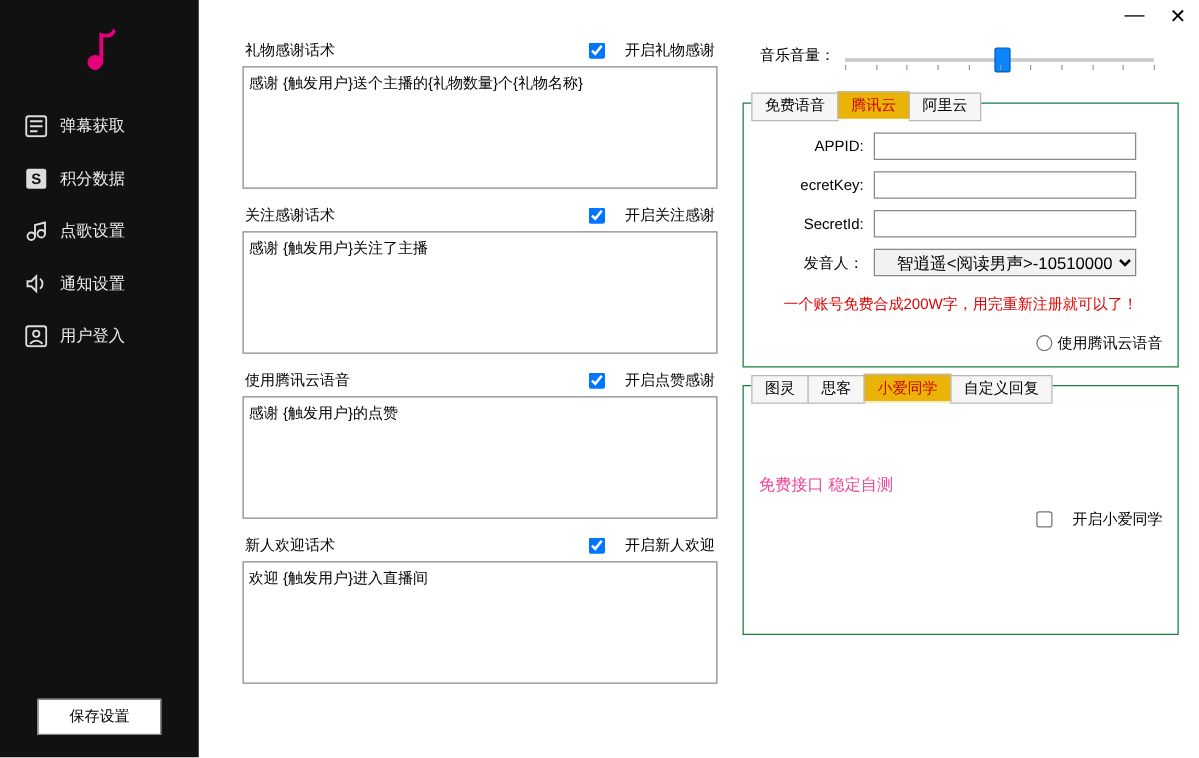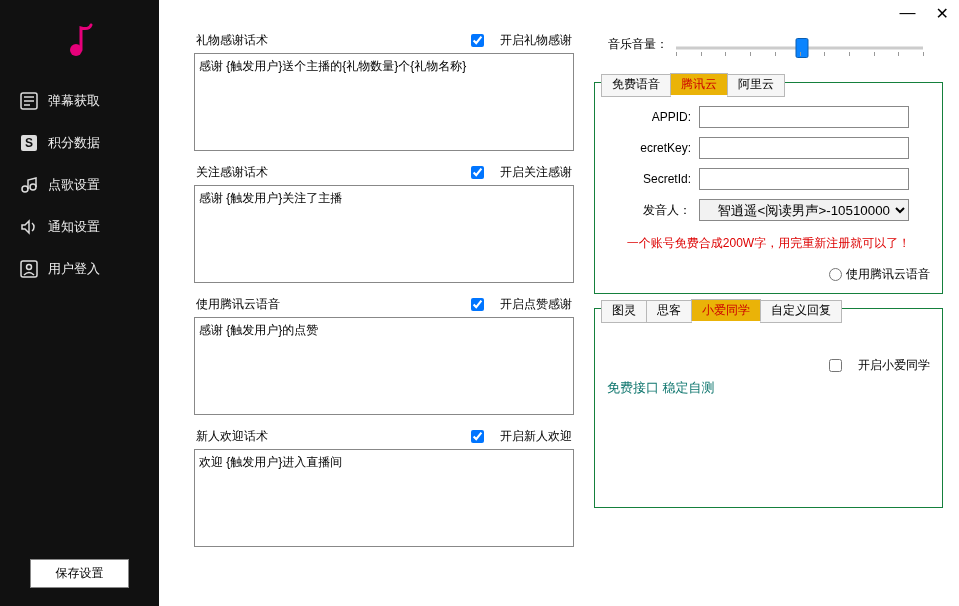--- a/index.html
+++ b/index.html
@@ -32,22 +32,22 @@
   .tabbtn { background:#eab308; border:1px solid #b8b8b8; border-bottom:1px solid #fff; padding: 2px 10px; font-size:12px; cursor:pointer; margin-right:-1px; position:relative; top:1px;}
   .tabbtn.inactive { border-bottom:1px solid #b8b8b8; background:#f6f6f6; top:2px; padding-top:1px; padding-bottom:1px;}
   .tabbtn.active { color:#c00; z-index:2;}
   .form-row { display:flex; align-items:center; margin: 9px 0; gap:8px;}
   .form-row label { width: 84px; text-align:right; }
   .form-row input[type=text] { flex:1; max-width:210px; border:1px solid #888; height:22px; padding:0 4px;}
   .form-row select { flex:1; max-width:210px; border:1px solid #888; height:22px; padding:0 2px; background:#f2f2f2;text-align:right;}
   .warn { color:#d00; text-align:center; margin: 14px 0;}
   .right-align { display:flex; justify-content:flex-end; align-items:center; }
   .radio-lbl { display:inline-flex; align-items:center; gap:4px; cursor:pointer;}
-  .centermsg { color:#0f766e; text-align:right; margin: 56px 0 0px; font-size:13px;}
-  .pane2 { min-height: 200px; display:flex; flex-direction:row;}
+  .centermsg { color:#ec4899; text-align:left; margin: 56px 0 0px; font-size:13px;}
+  .pane2 { min-height: 200px; display:flex; flex-direction:column;}
   .pane2 .spacer{flex:1;}
   .pane2 .bottom{display:flex; justify-content:flex-end; margin-top:10px;}
 </style>
 </head>
 <body>
 
 <div class="app">
 
   <div class="sidebar">
     <div class="logo">

